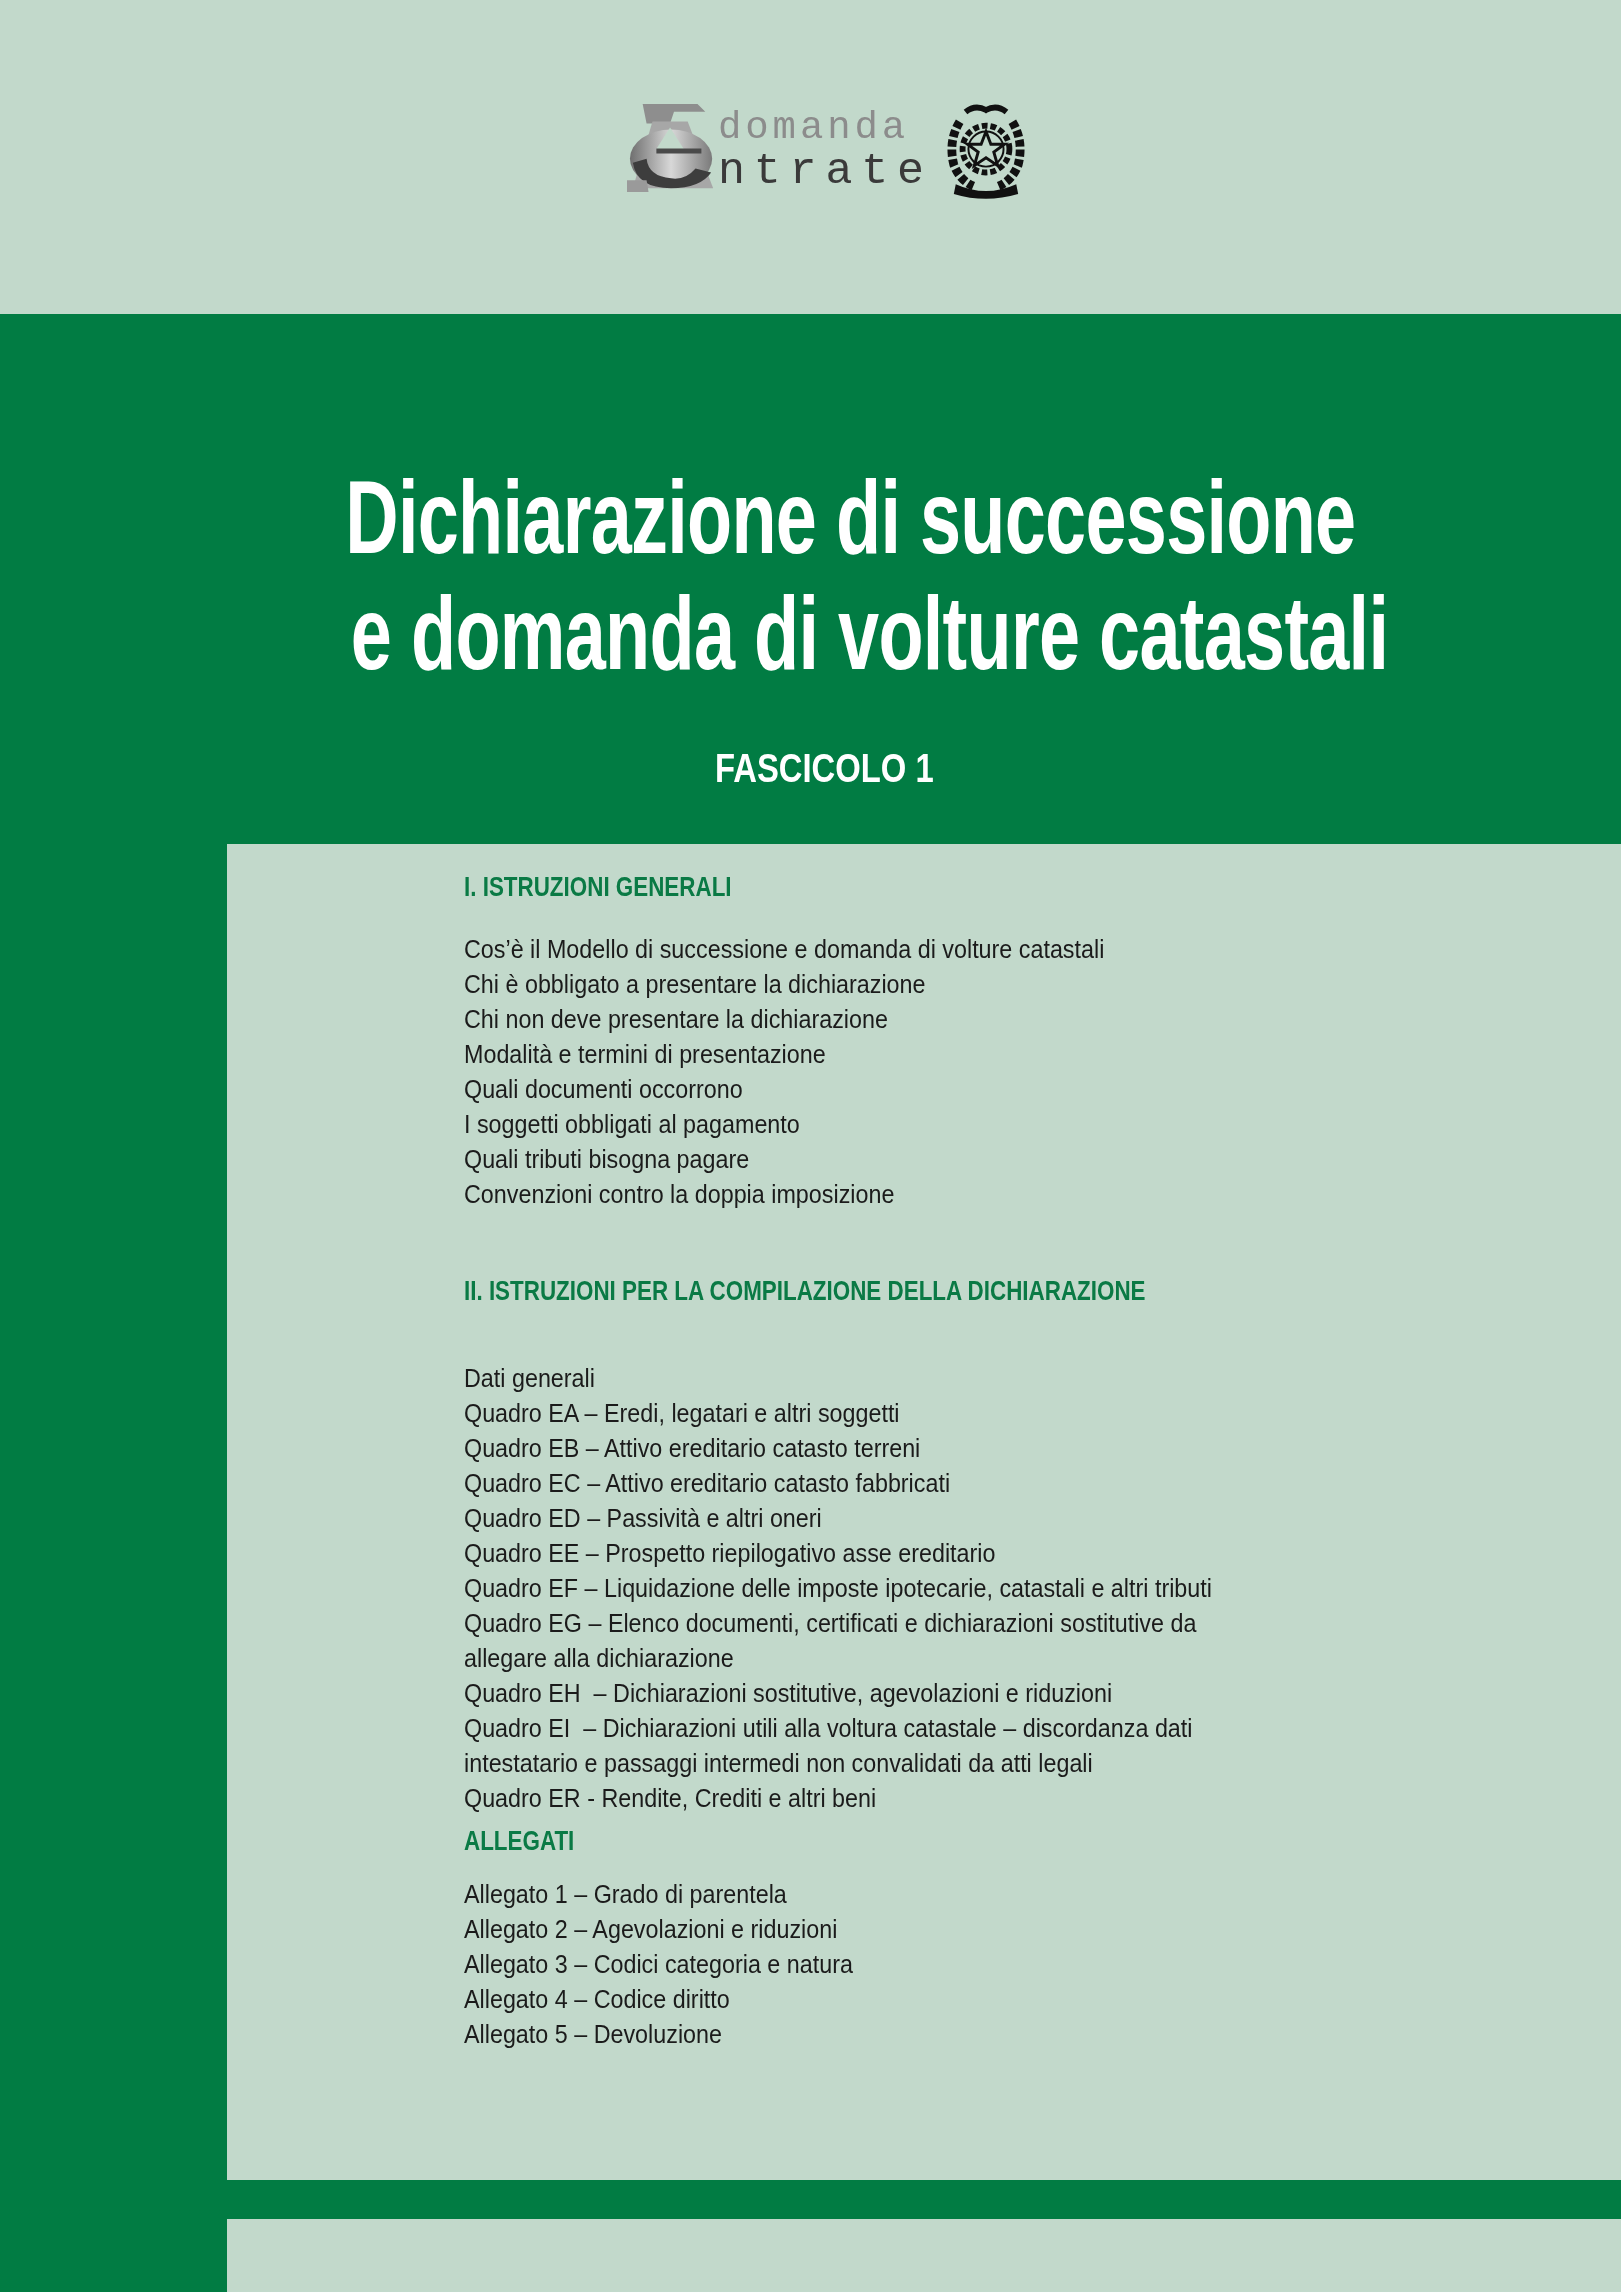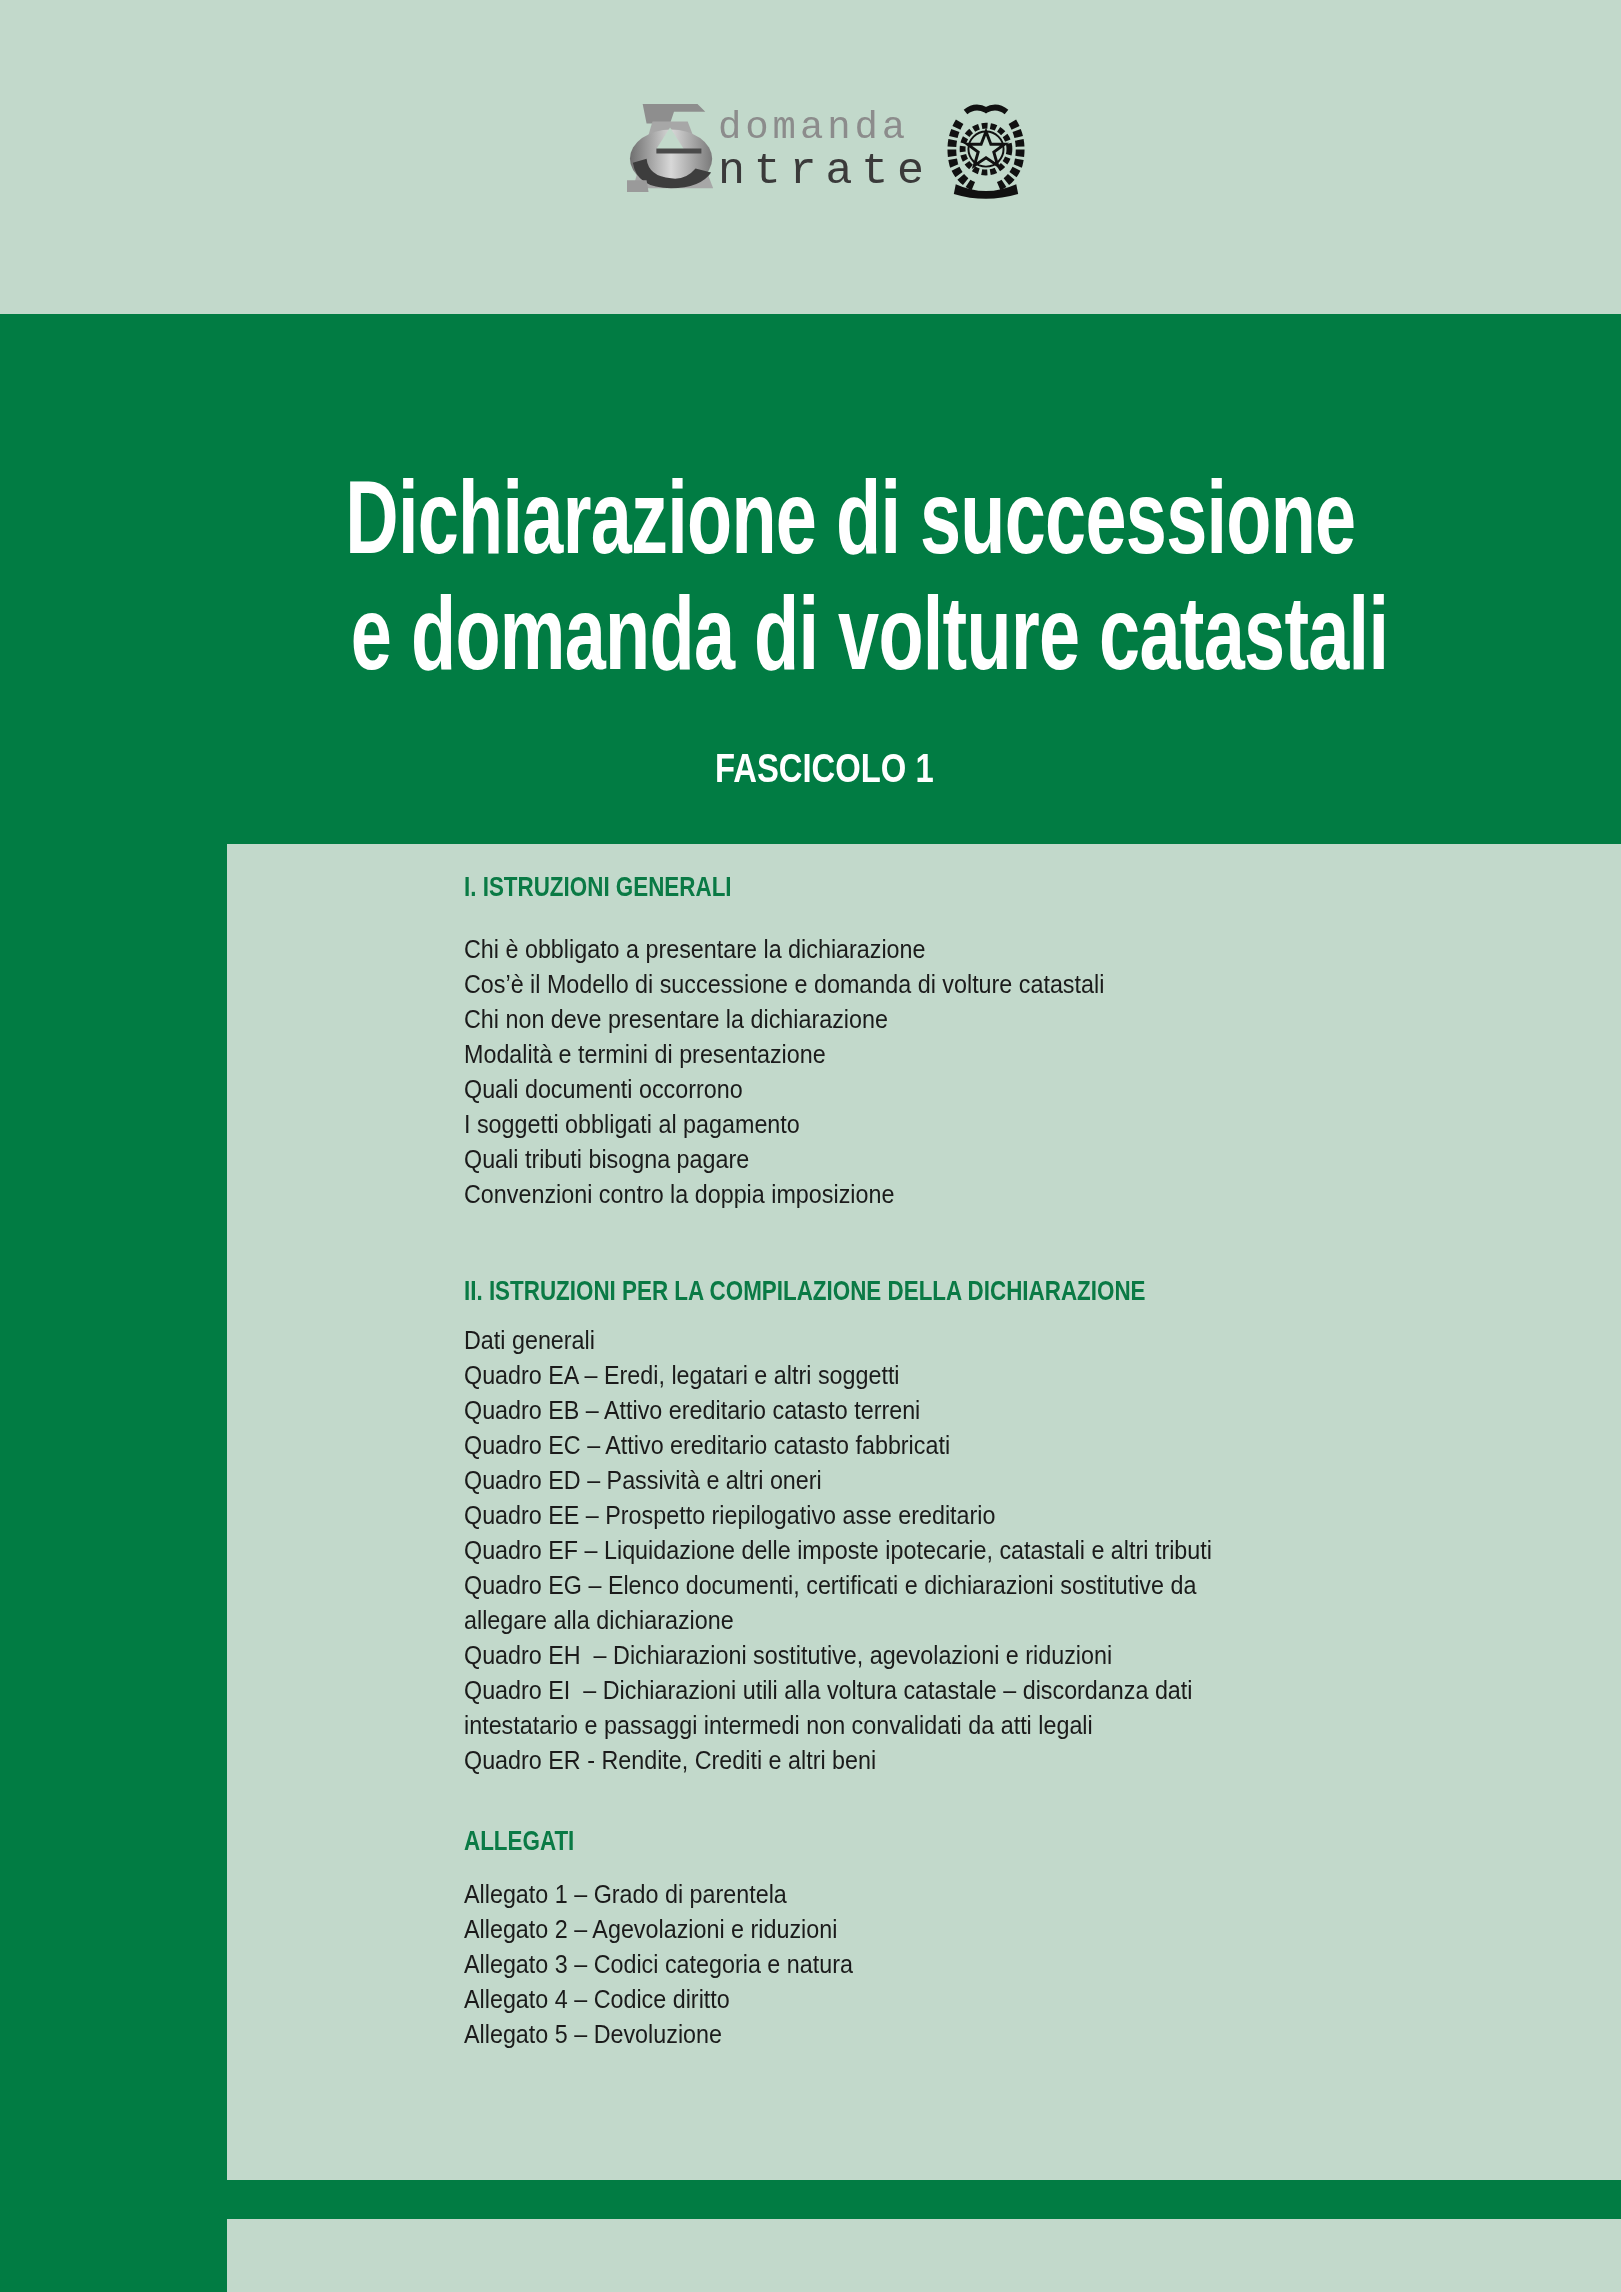--- a/index.html
+++ b/index.html
@@ -94,34 +94,34 @@
   <div class="line"><span>e domanda di volture catastali</span></div>
 </div>
 <div class="fascicolo">
   <span>FASCICOLO 1</span>
 </div>
 
 <div class="sec-heading" style="top:869px;">
   <span>I. ISTRUZIONI GENERALI</span>
 </div>
 <ul class="items" style="top:932px;">
+  <li><span>Cos’è il Modello di successione e domanda di volture catastali</span></li>
   <li><span>Chi è obbligato a presentare la dichiarazione</span></li>
-  <li><span>Cos’è il Modello di successione e domanda di volture catastali</span></li>
   <li><span>Chi non deve presentare la dichiarazione</span></li>
   <li><span>Modalità e termini di presentazione</span></li>
   <li><span>Quali documenti occorrono</span></li>
   <li><span>I soggetti obbligati al pagamento</span></li>
   <li><span>Quali tributi bisogna pagare</span></li>
   <li><span>Convenzioni contro la doppia imposizione</span></li>
 </ul>
 
 <div class="sec-heading" style="top:1273px;">
   <span>II. ISTRUZIONI PER LA COMPILAZIONE DELLA DICHIARAZIONE</span>
 </div>
-<ul class="items" style="top:1323px;">
+<ul class="items" style="top:1361px;">
   <li><span>Dati generali</span></li>
   <li><span>Quadro EA – Eredi, legatari e altri soggetti</span></li>
   <li><span>Quadro EB – Attivo ereditario catasto terreni</span></li>
   <li><span>Quadro EC – Attivo ereditario catasto fabbricati</span></li>
   <li><span>Quadro ED – Passività e altri oneri</span></li>
   <li><span>Quadro EE – Prospetto riepilogativo asse ereditario</span></li>
   <li><span>Quadro EF – Liquidazione delle imposte ipotecarie, catastali e altri tributi</span></li>
   <li><span>Quadro EG – Elenco documenti, certificati e dichiarazioni sostitutive da</span></li>
   <li><span>allegare alla dichiarazione</span></li>
   <li><span style="white-space:pre;">Quadro EH  – Dichiarazioni sostitutive, agevolazioni e riduzioni</span></li>

